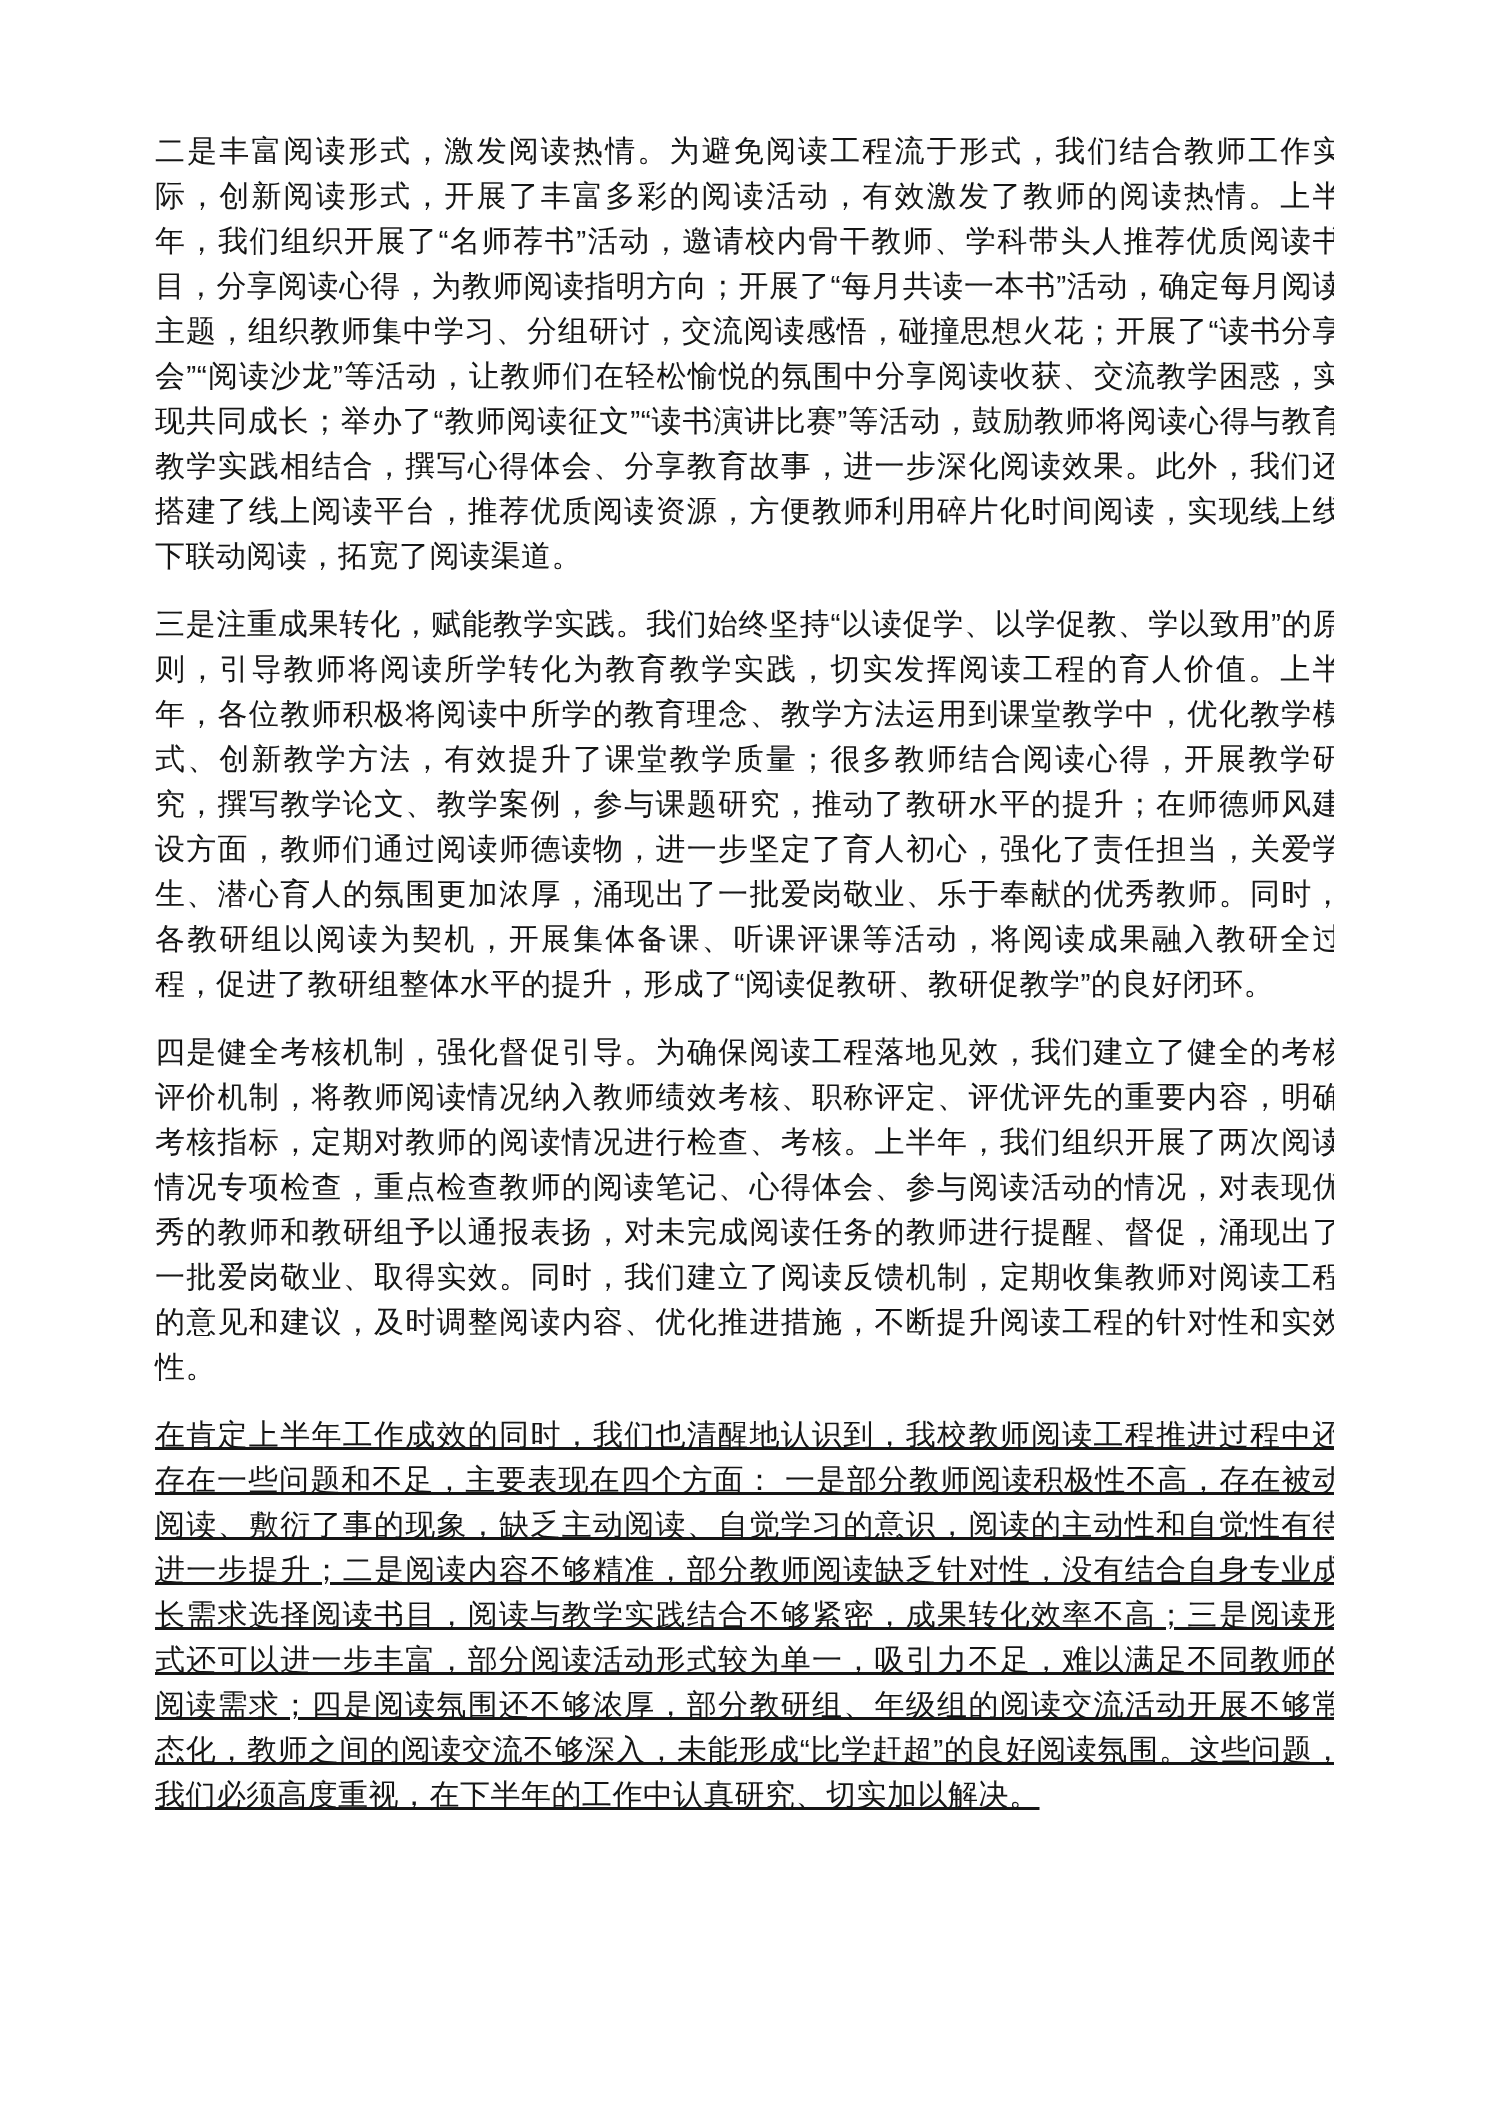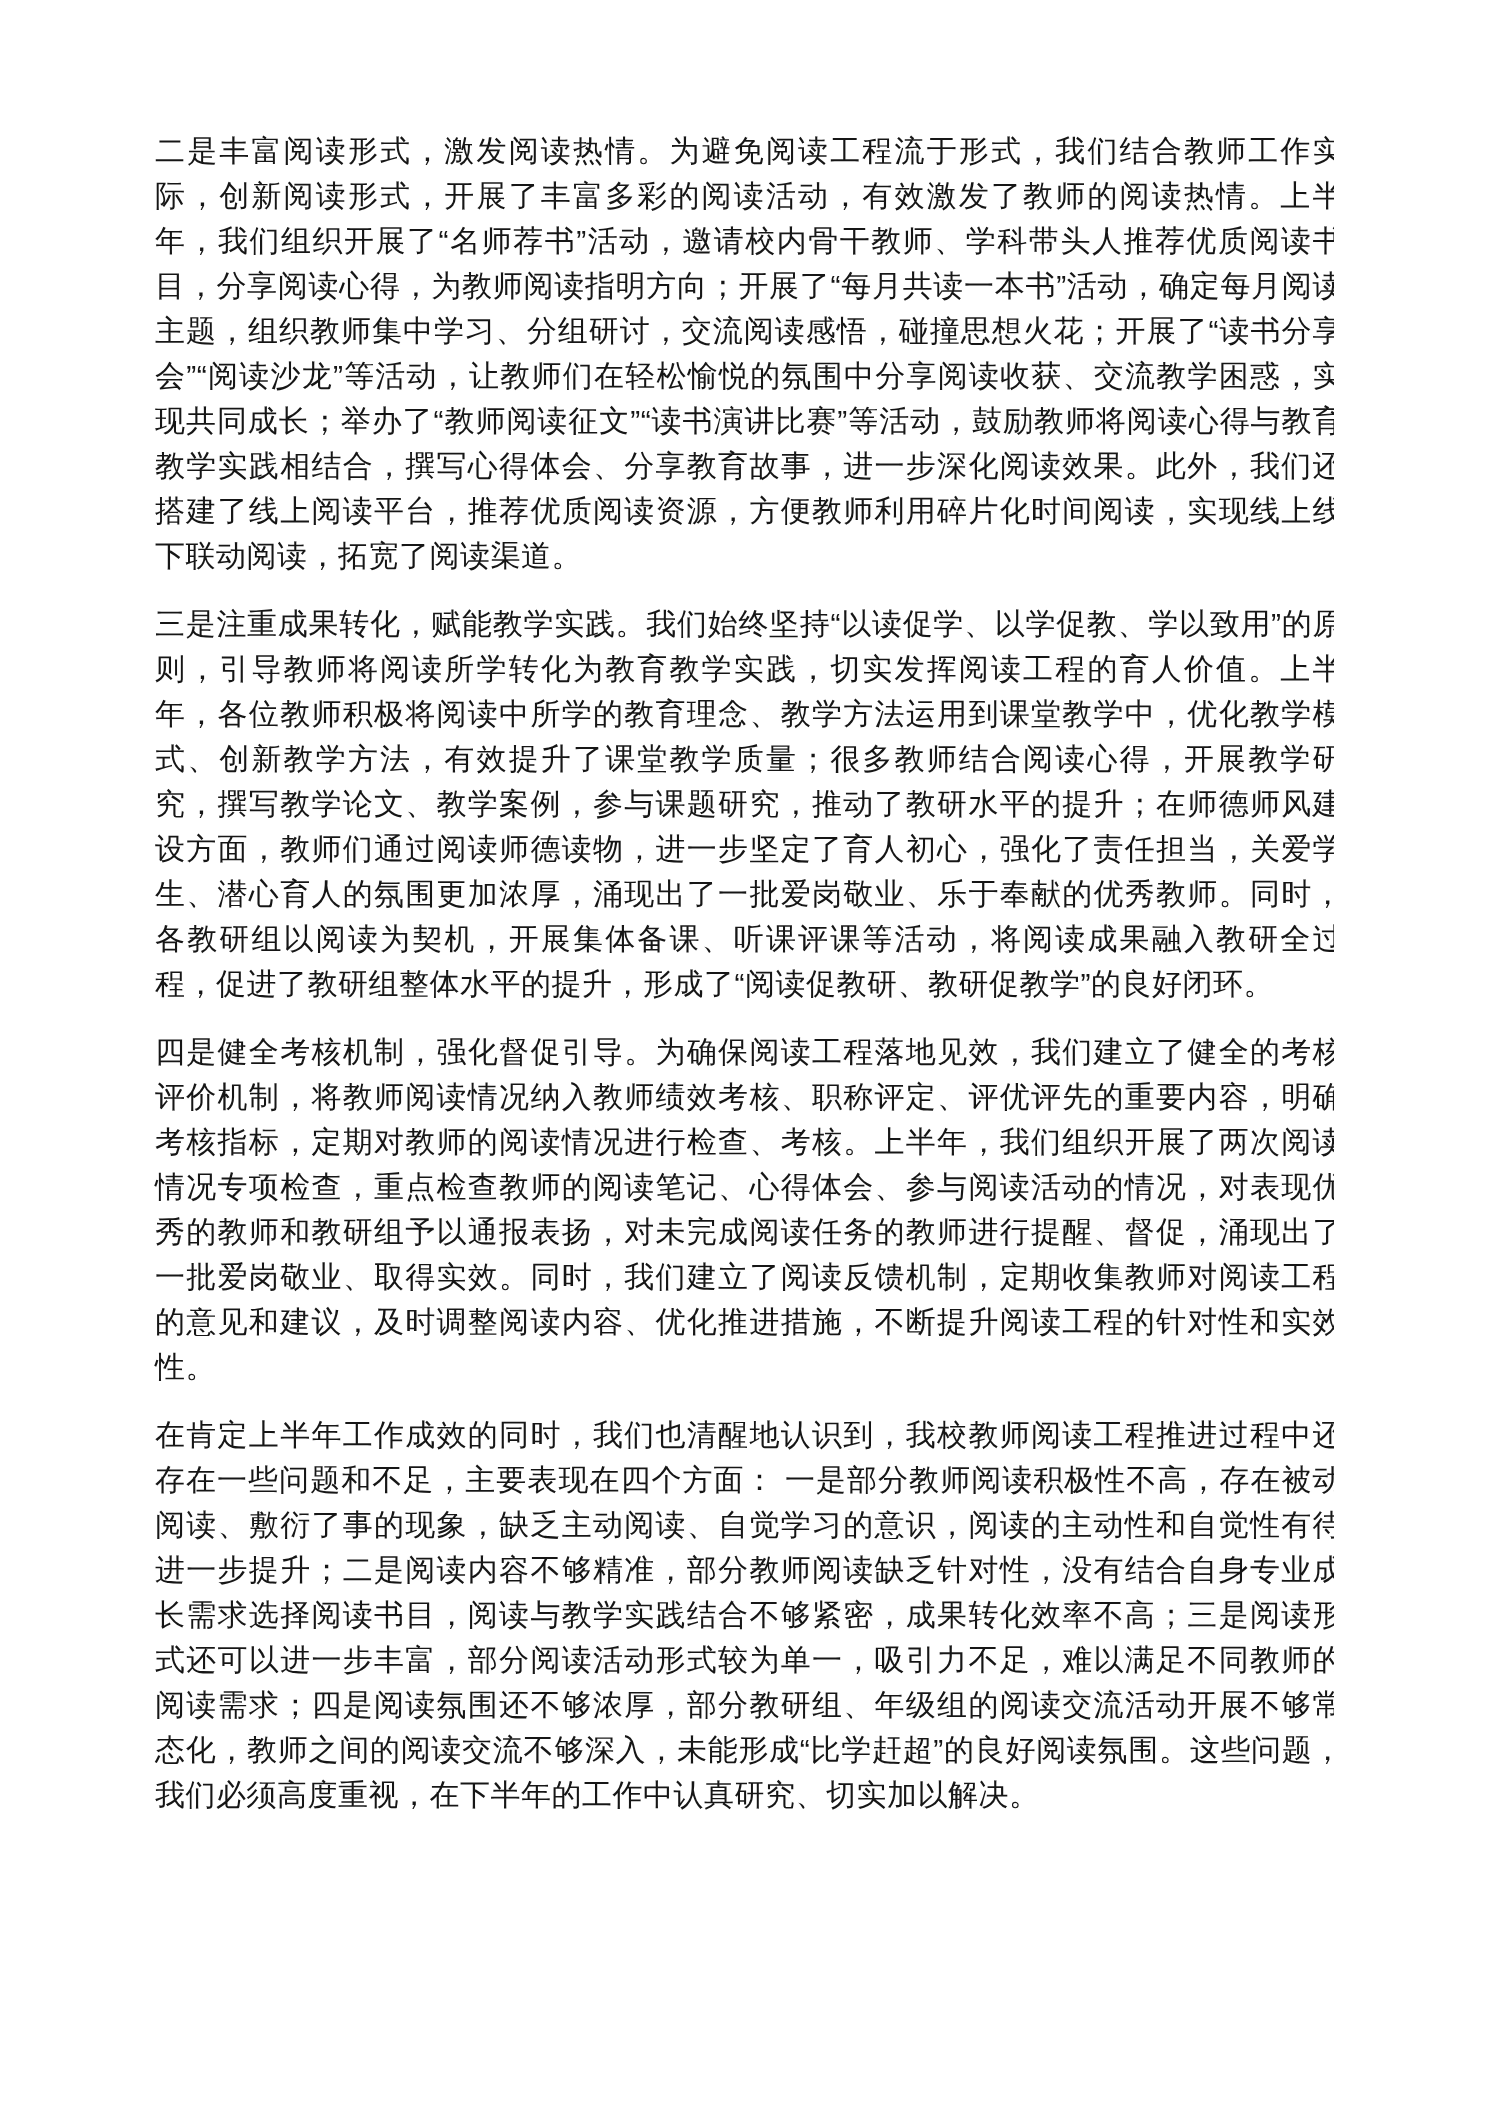--- a/index.html
+++ b/index.html
@@ -25,20 +25,21 @@
     line-height: 45px;
     text-align: justify;
     letter-spacing: 0.5px;
   }
   .text-block p {
     margin: 0 0 23px 0;
     padding: 0;
   }
   .text-block p:last-child {
     margin-bottom: 12px;
+    text-decoration: underline;
   }
 </style>
 </head>
 <body>
 
 <div class="page">
   <div class="text-block">
     <p>二是丰富阅读形式，激发阅读热情。为避免阅读工程流于形式，我们结合教师工作实际，创新阅读形式，开展了丰富多彩的阅读活动，有效激发了教师的阅读热情。上半年，我们组织开展了“名师荐书”活动，邀请校内骨干教师、学科带头人推荐优质阅读书目，分享阅读心得，为教师阅读指明方向；开展了“每月共读一本书”活动，确定每月阅读主题，组织教师集中学习、分组研讨，交流阅读感悟，碰撞思想火花；开展了“读书分享会”“阅读沙龙”等活动，让教师们在轻松愉悦的氛围中分享阅读收获、交流教学困惑，实现共同成长；举办了“教师阅读征文”“读书演讲比赛”等活动，鼓励教师将阅读心得与教育教学实践相结合，撰写心得体会、分享教育故事，进一步深化阅读效果。此外，我们还搭建了线上阅读平台，推荐优质阅读资源，方便教师利用碎片化时间阅读，实现线上线下联动阅读，拓宽了阅读渠道。</p>
     <p>三是注重成果转化，赋能教学实践。我们始终坚持“以读促学、以学促教、学以致用”的原则，引导教师将阅读所学转化为教育教学实践，切实发挥阅读工程的育人价值。上半年，各位教师积极将阅读中所学的教育理念、教学方法运用到课堂教学中，优化教学模式、创新教学方法，有效提升了课堂教学质量；很多教师结合阅读心得，开展教学研究，撰写教学论文、教学案例，参与课题研究，推动了教研水平的提升；在师德师风建设方面，教师们通过阅读师德读物，进一步坚定了育人初心，强化了责任担当，关爱学生、潜心育人的氛围更加浓厚，涌现出了一批爱岗敬业、乐于奉献的优秀教师。同时，各教研组以阅读为契机，开展集体备课、听课评课等活动，将阅读成果融入教研全过程，促进了教研组整体水平的提升，形成了“阅读促教研、教研促教学”的良好闭环。</p>
     <p>四是健全考核机制，强化督促引导。为确保阅读工程落地见效，我们建立了健全的考核评价机制，将教师阅读情况纳入教师绩效考核、职称评定、评优评先的重要内容，明确考核指标，定期对教师的阅读情况进行检查、考核。上半年，我们组织开展了两次阅读情况专项检查，重点检查教师的阅读笔记、心得体会、参与阅读活动的情况，对表现优秀的教师和教研组予以通报表扬，对未完成阅读任务的教师进行提醒、督促，涌现出了一批爱岗敬业、取得实效。同时，我们建立了阅读反馈机制，定期收集教师对阅读工程的意见和建议，及时调整阅读内容、优化推进措施，不断提升阅读工程的针对性和实效性。</p>

